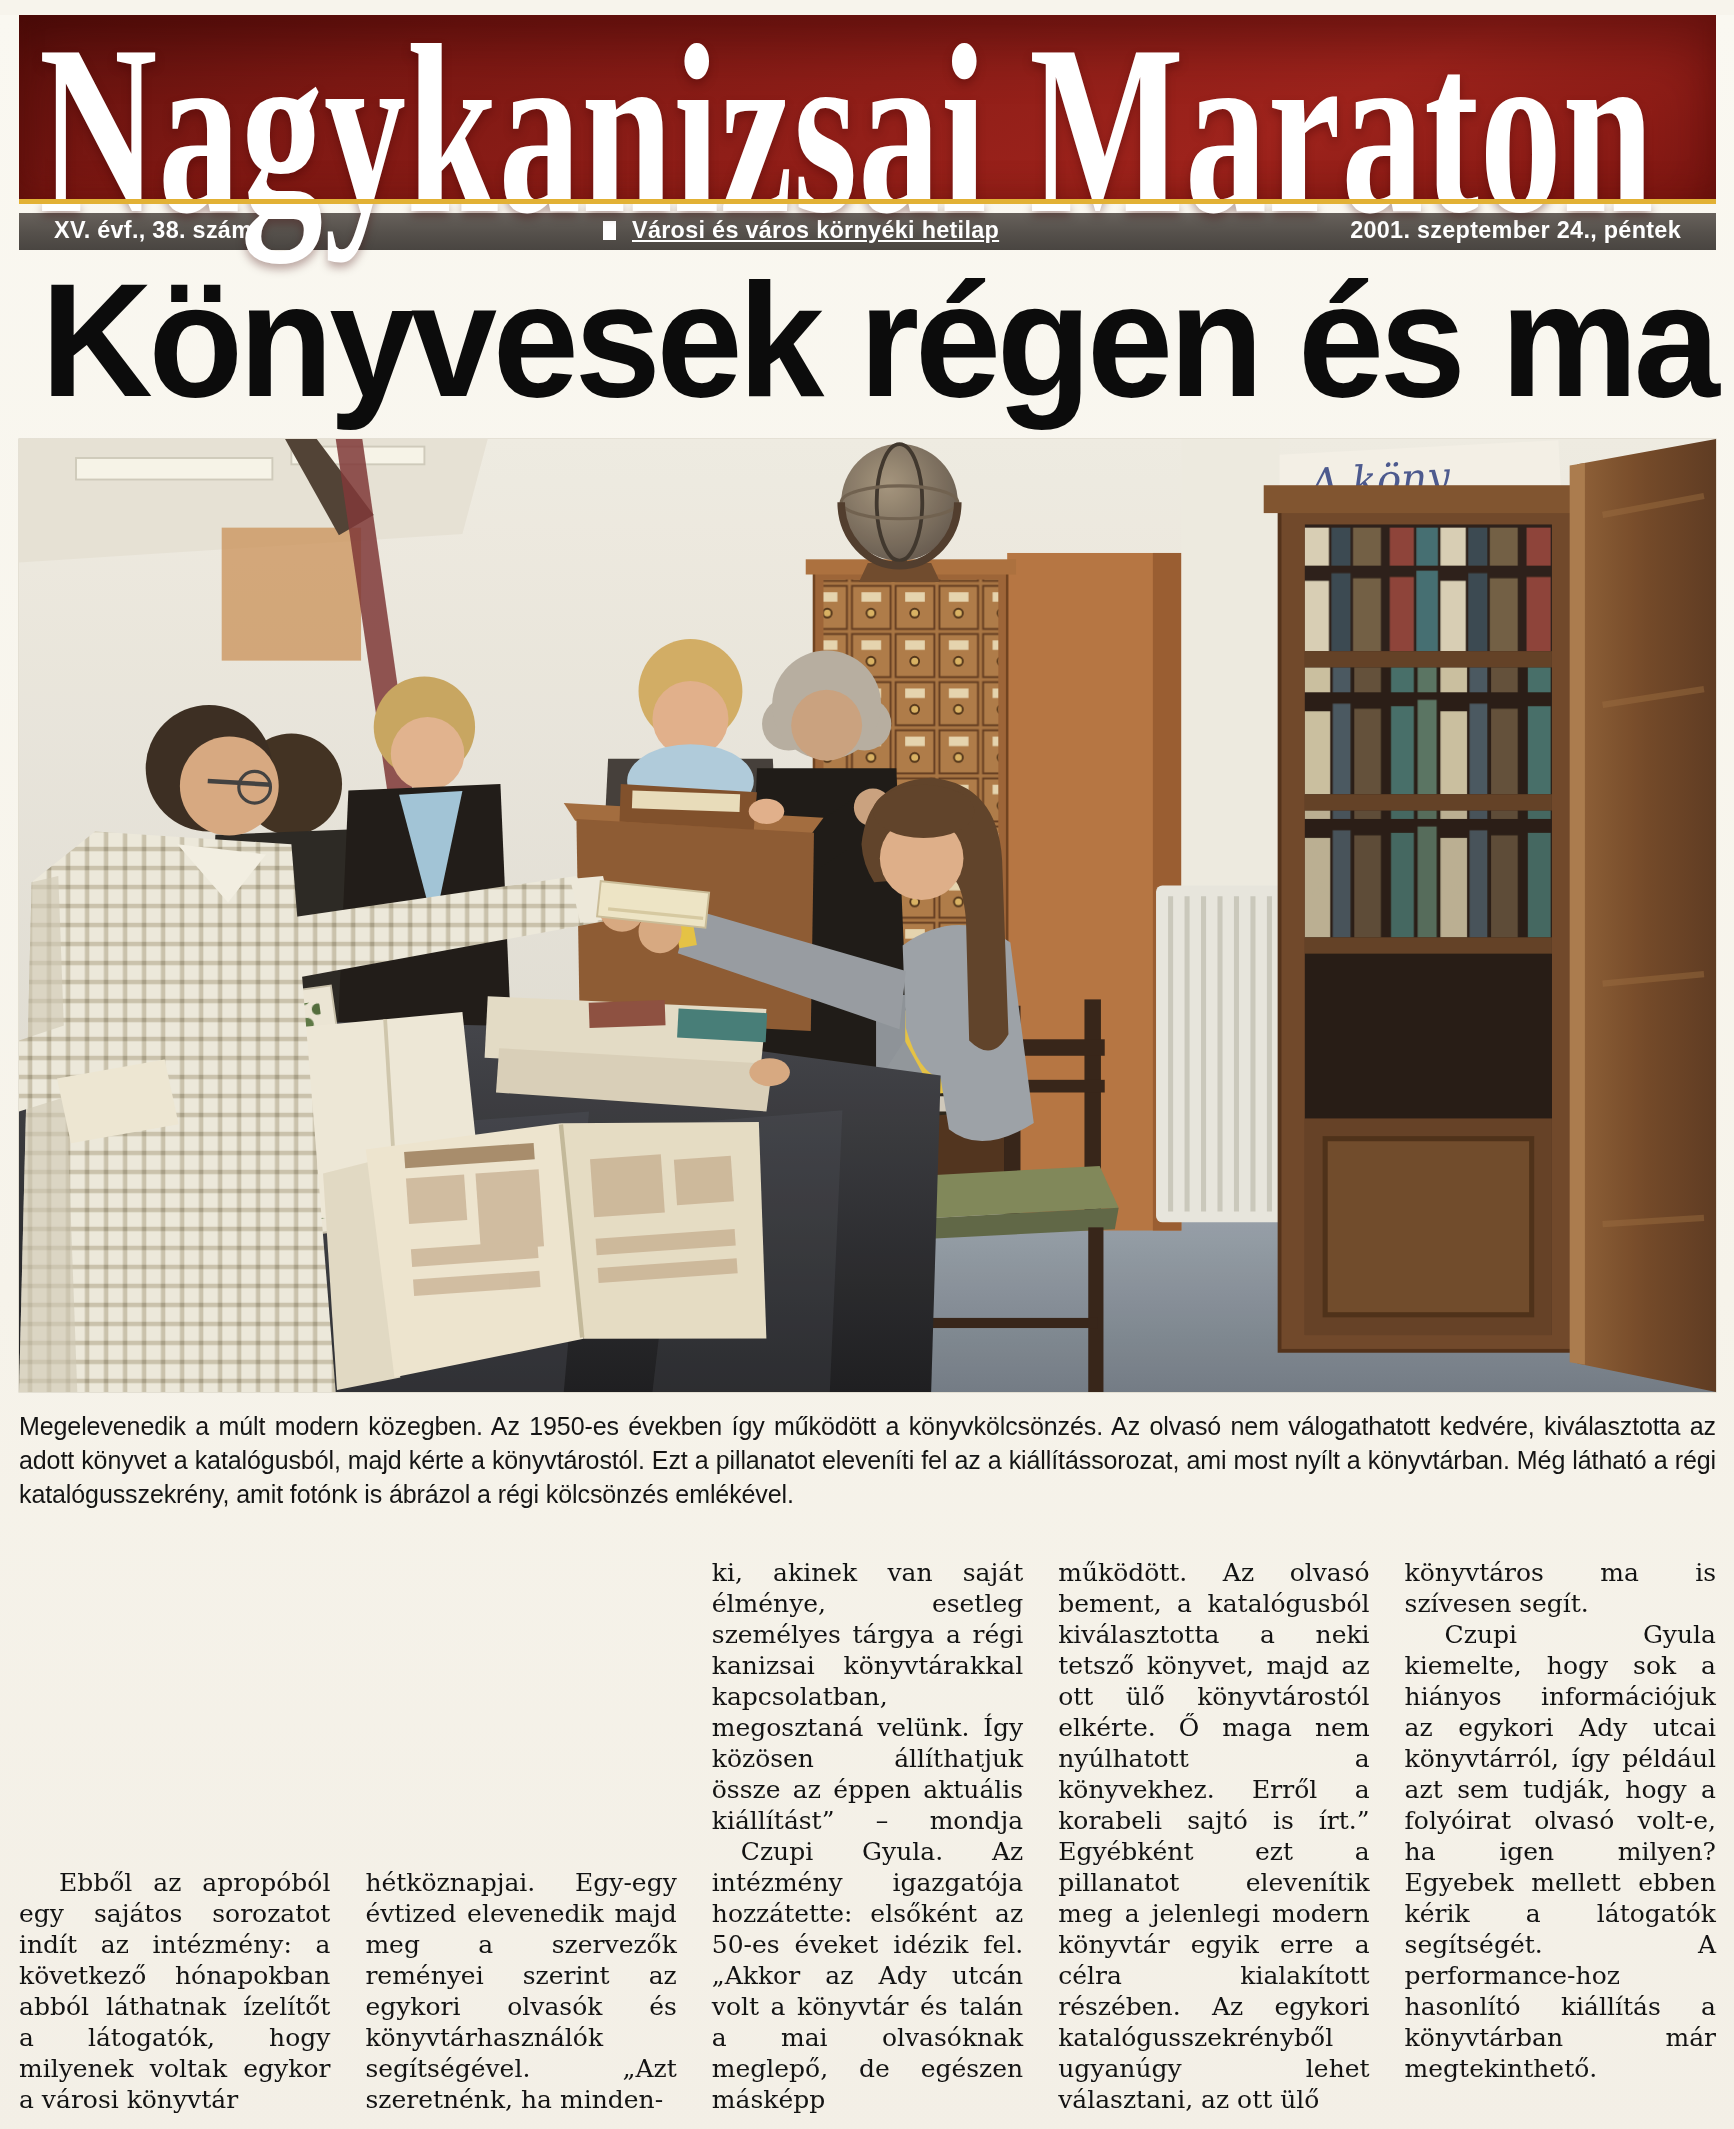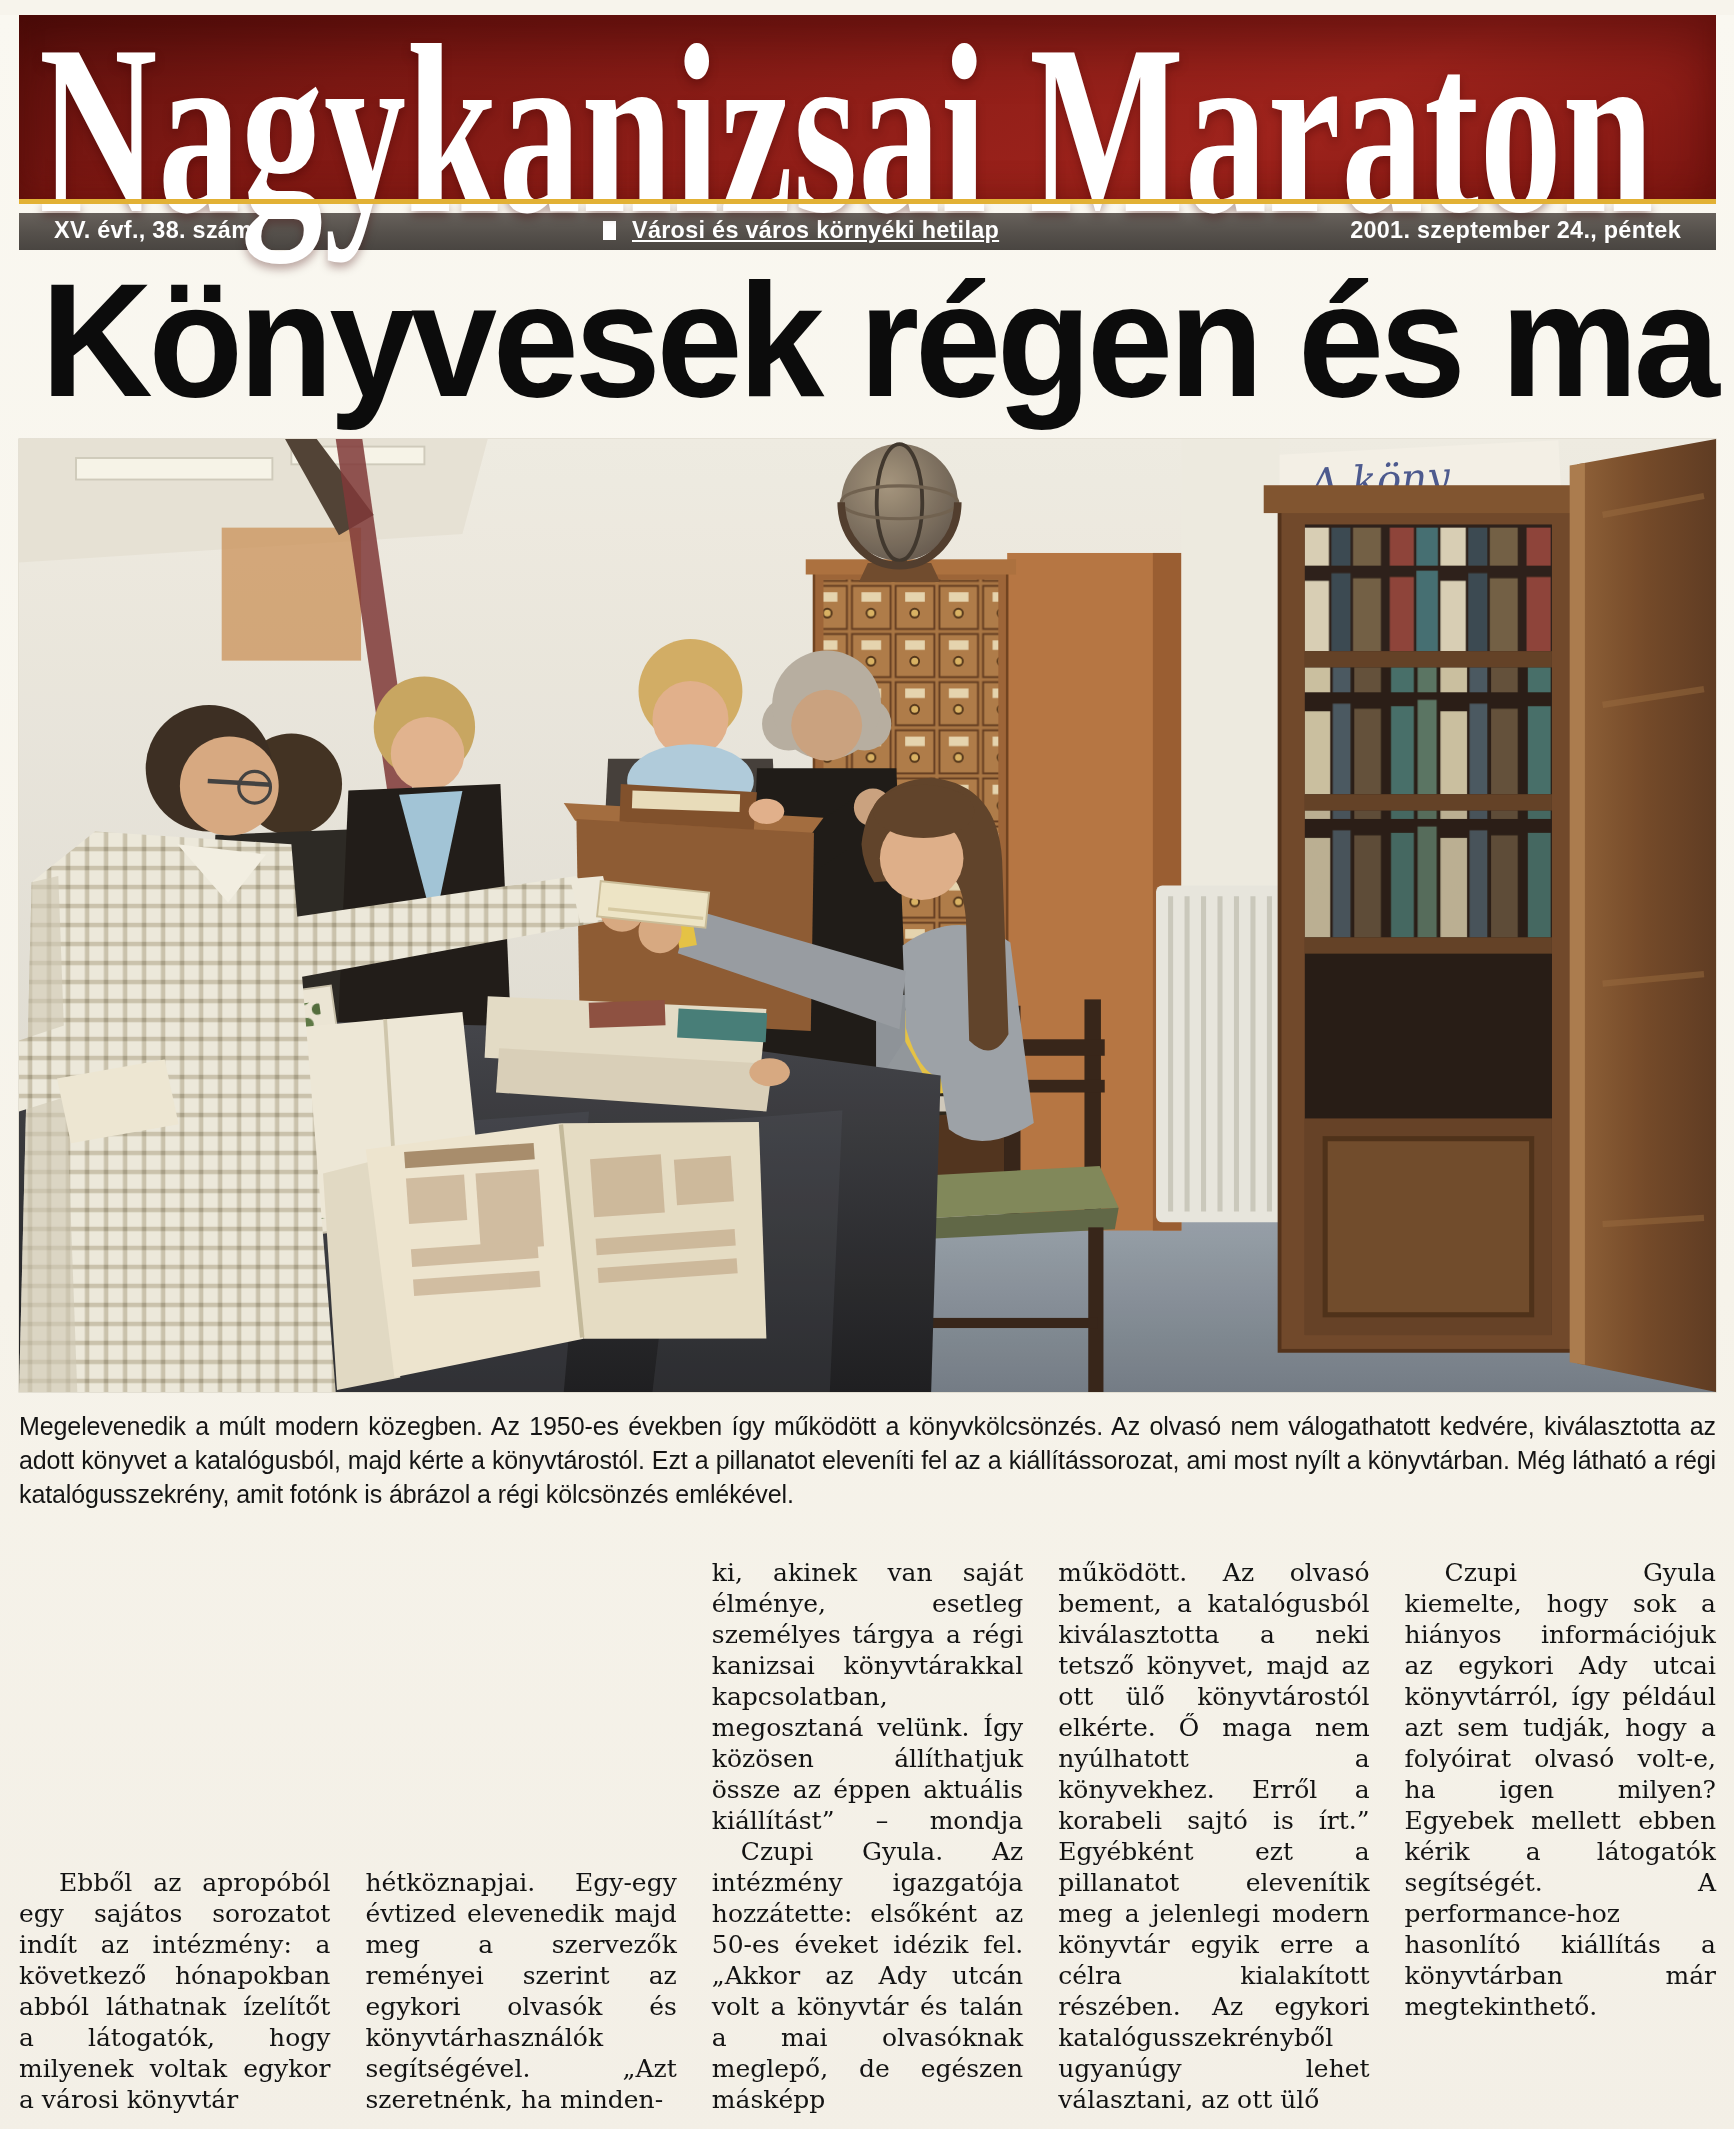--- a/index.html
+++ b/index.html
@@ -335,19 +335,20 @@
       <div class="c2">
         <p>hétköznapjai. Egy-egy évtized elevenedik majd meg a szervezők reményei szerint az egykori olvasók és könyvtárhasználók segítségével. „Azt szeretnénk, ha minden-</p>
       </div>
       <div class="c3">
         <p><span>ki, akinek van saját élménye, esetleg személyes tárgya a régi kanizsai könyvtárakkal kapcsolatban, megosztaná velünk. Így közösen állíthatjuk össze az éppen aktuális kiállítást” – mondja </span><span class="it">Czupi Gyula.</span><span> Az intézmény igazgatója hozzátette: elsőként az 50-es éveket idézik fel. „Akkor az Ady utcán volt a könyvtár és talán a mai olvasóknak meglepő, de egészen másképp</span></p>
       </div>
       <div class="c4">
         <p>működött. Az olvasó bement, a katalógusból kiválasztotta a neki tetsző könyvet, majd az ott ülő könyvtárostól elkérte. Ő maga nem nyúlhatott a könyvekhez. Erről a korabeli sajtó is írt.” Egyébként ezt a pillanatot elevenítik meg a jelenlegi modern könyvtár egyik erre a célra kialakított részében. Az egykori katalógusszekrényből ugyanúgy lehet választani, az ott ülő</p>
       </div>
       <div class="c5">
+        <p>könyvtáros ma is szívesen segít.</p>
         <p class="ind">Czupi Gyula kiemelte, hogy sok a hiányos információjuk az egykori Ady utcai könyvtárról, így például azt sem tudják, hogy a folyóirat olvasó volt-e, ha igen milyen? Egyebek mellett ebben kérik a látogatók segítségét. A performance-hoz hasonlító kiállítás a könyvtárban már megtekinthető.</p>
       </div>
     </div>
 
   </div>
 </div>
 
 
 </body></html>

